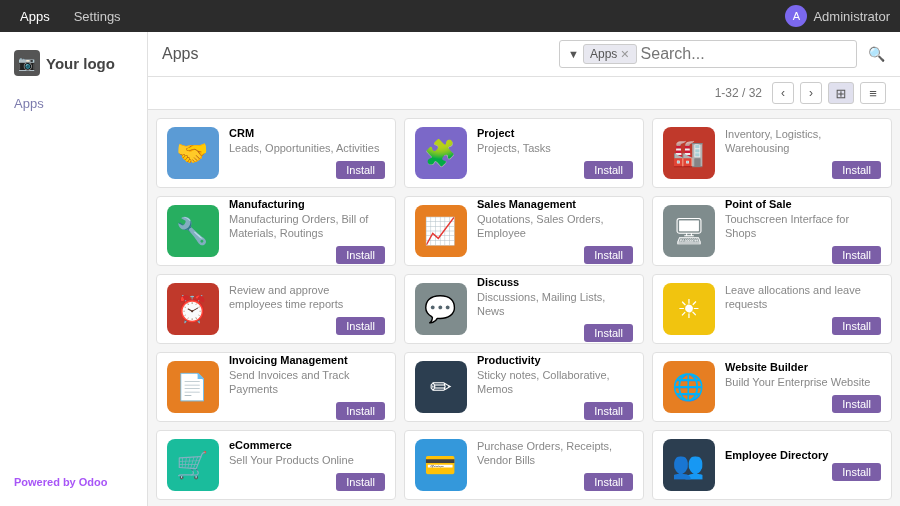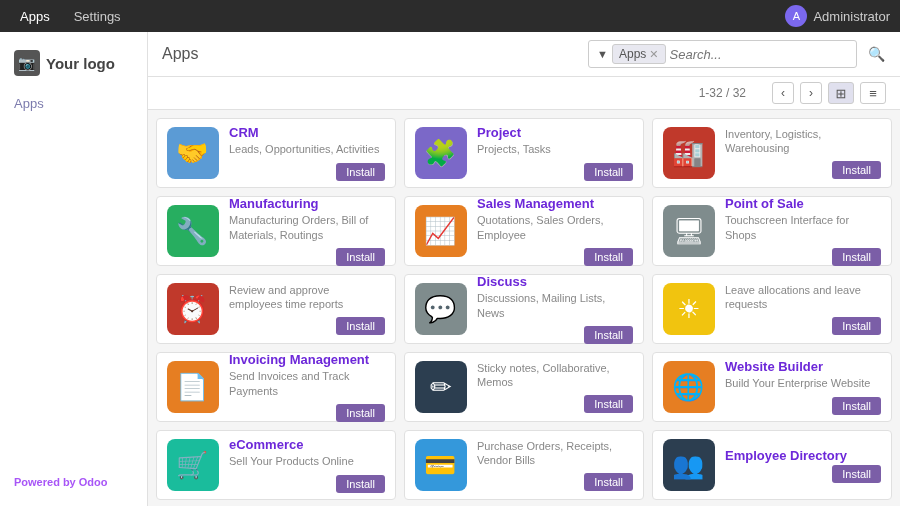--- a/index.html
+++ b/index.html
@@ -87,25 +87,24 @@
       border-radius: 3px;
       padding: 2px 6px;
       font-size: 12px;
       display: flex; align-items: center; gap: 3px;
       color: #555;
     }
     .filter-tag .x { cursor: pointer; color: #999; font-size: 11px; }
     .search-input {
       border: none;
       outline: none;
-      font-size: 13px;
+      font-size: 16px;
       color: #a21caf;
       min-width: 120px;
       background: transparent;
-      font-style: italic;
     }
     .search-box {
       border: 1px solid #ccc;
       border-radius: 3px;
       padding: 3px 8px;
       display: flex;
       align-items: center;
       background: #fff;
       gap: 4px;
     }
@@ -116,21 +115,21 @@
       background: #fff;
       border-bottom: 1px solid #e0e0e0;
       padding: 5px 14px;
       display: flex;
       align-items: center;
       justify-content: flex-end;
       gap: 6px;
       font-size: 12px;
       color: #777;
     }
-    .pagination-info { margin-right: 20px; }
+    .pagination-info { margin-right: 4px; }
     .nav-btn {
       border: 1px solid #ccc;
       background: #fff;
       border-radius: 3px;
       width: 22px; height: 22px;
       cursor: pointer;
       display: flex; align-items: center; justify-content: center;
       font-size: 12px; color: #555;
     }
     .view-btn {
@@ -169,21 +168,21 @@
     }
     .app-icon {
       width: 52px; height: 52px;
       border-radius: 8px;
       flex-shrink: 0;
       display: flex; align-items: center; justify-content: center;
       font-size: 26px;
       color: #fff;
     }
     .app-info { flex: 1; }
-    .app-name { font-size: 13px; font-weight: bold; color: #6d28d9; margin-bottom: 2px; }
+    .app-name { font-size: 11px; font-weight: bold; color: #000000; margin-bottom: 2px; }
     .app-desc { font-size: 11px; color: #888; line-height: 1.3; margin-bottom: 6px; }
     .install-btn {
       background: #7b5ea7;
       color: #fff;
       border: none;
       border-radius: 3px;
       padding: 3px 10px;
       font-size: 11px;
       cursor: pointer;
       float: right;
@@ -319,20 +318,21 @@
           <div class="app-icon" style="background: rgb(230, 126, 34);">📄</div>
           <div class="app-info">
             <div class="app-name">Invoicing Management</div>
             <div class="app-desc">Send Invoices and Track Payments</div>
             <button class="install-btn">Install</button>
           </div>
         </div>
         <div class="app-card">
           <div class="app-icon" style="background: rgb(44, 62, 80);">✏</div>
           <div class="app-info">
+            <div class="app-name">Productivity</div>
             <div class="app-desc">Sticky notes, Collaborative, Memos</div>
             <button class="install-btn">Install</button>
           </div>
         </div>
         <div class="app-card">
           <div class="app-icon" style="background: rgb(230, 126, 34);">🌐</div>
           <div class="app-info">
             <div class="app-name">Website Builder</div>
             <div class="app-desc">Build Your Enterprise Website</div>
             <button class="install-btn">Install</button>

